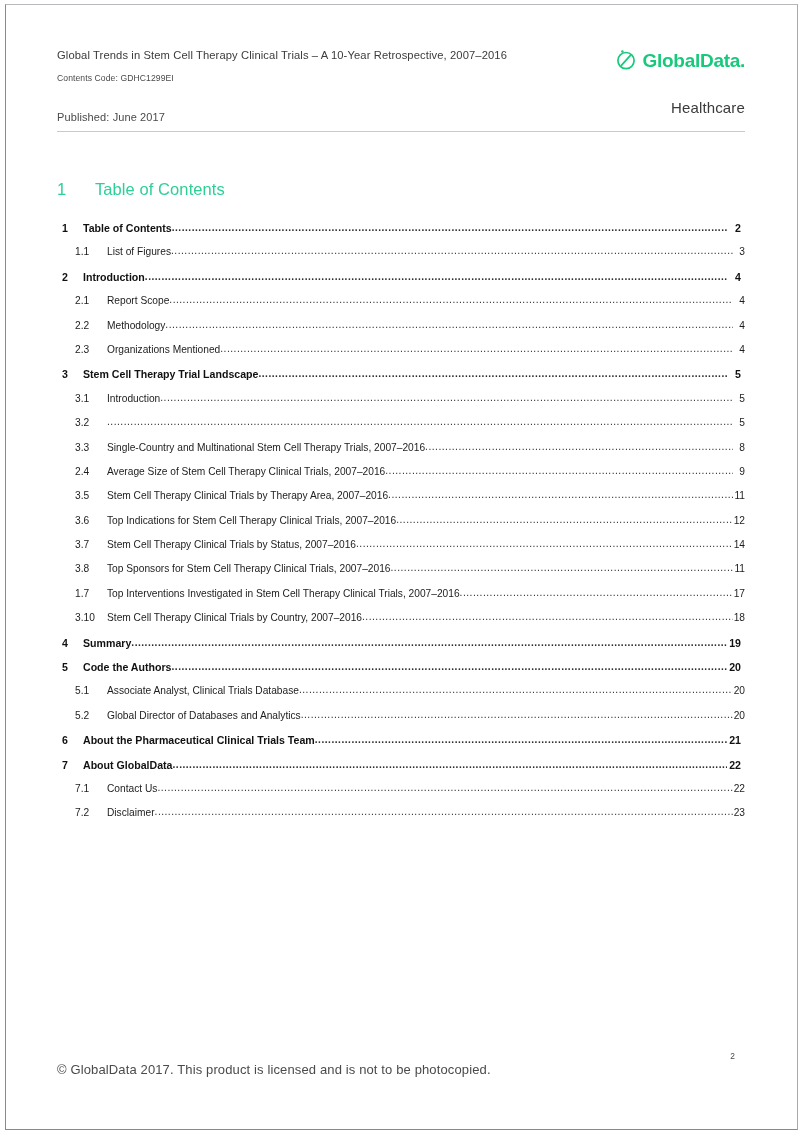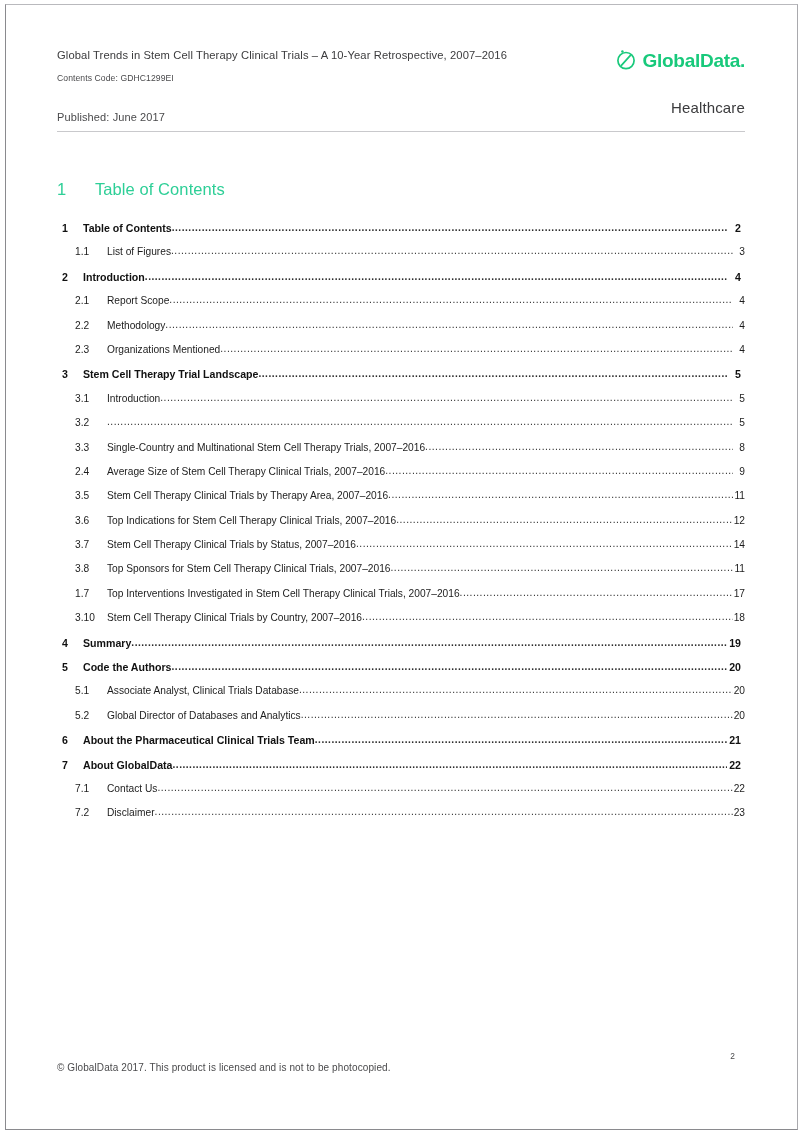--- a/index.html
+++ b/index.html
@@ -206,21 +206,21 @@
   }
   .toc-row.lvl2 .rpage {
     min-width: 12px;
   }
 
   
   .footer-note {
     position: absolute;
     left: 0;
     top: 1062px;
-    font-size: 10px;
+    font-size: 13px;
     color: #4a4a4c;
     letter-spacing: .01em;
   }
   .footer-page {
     position: absolute;
     right: 10px;
     top: 1051px;
     font-size: 8.4px;
     color: #4a4a4c;
   }

